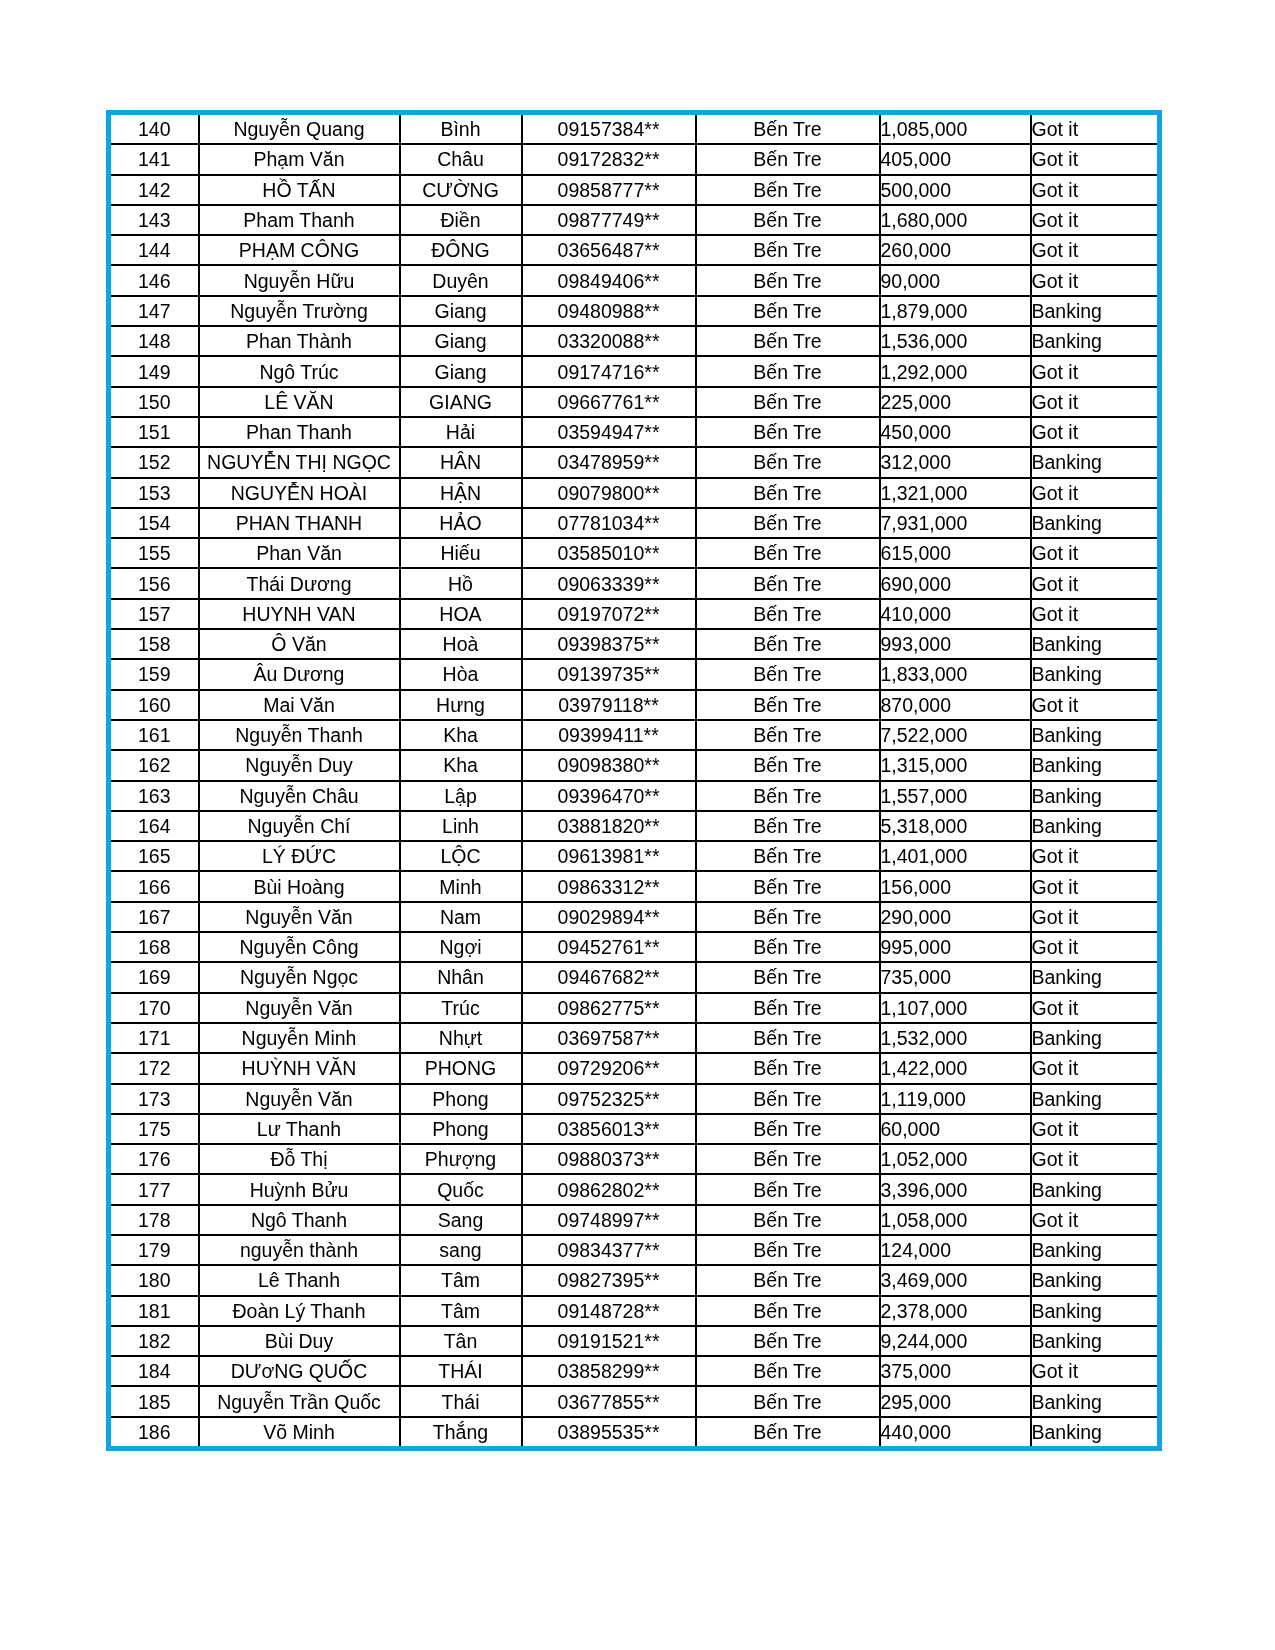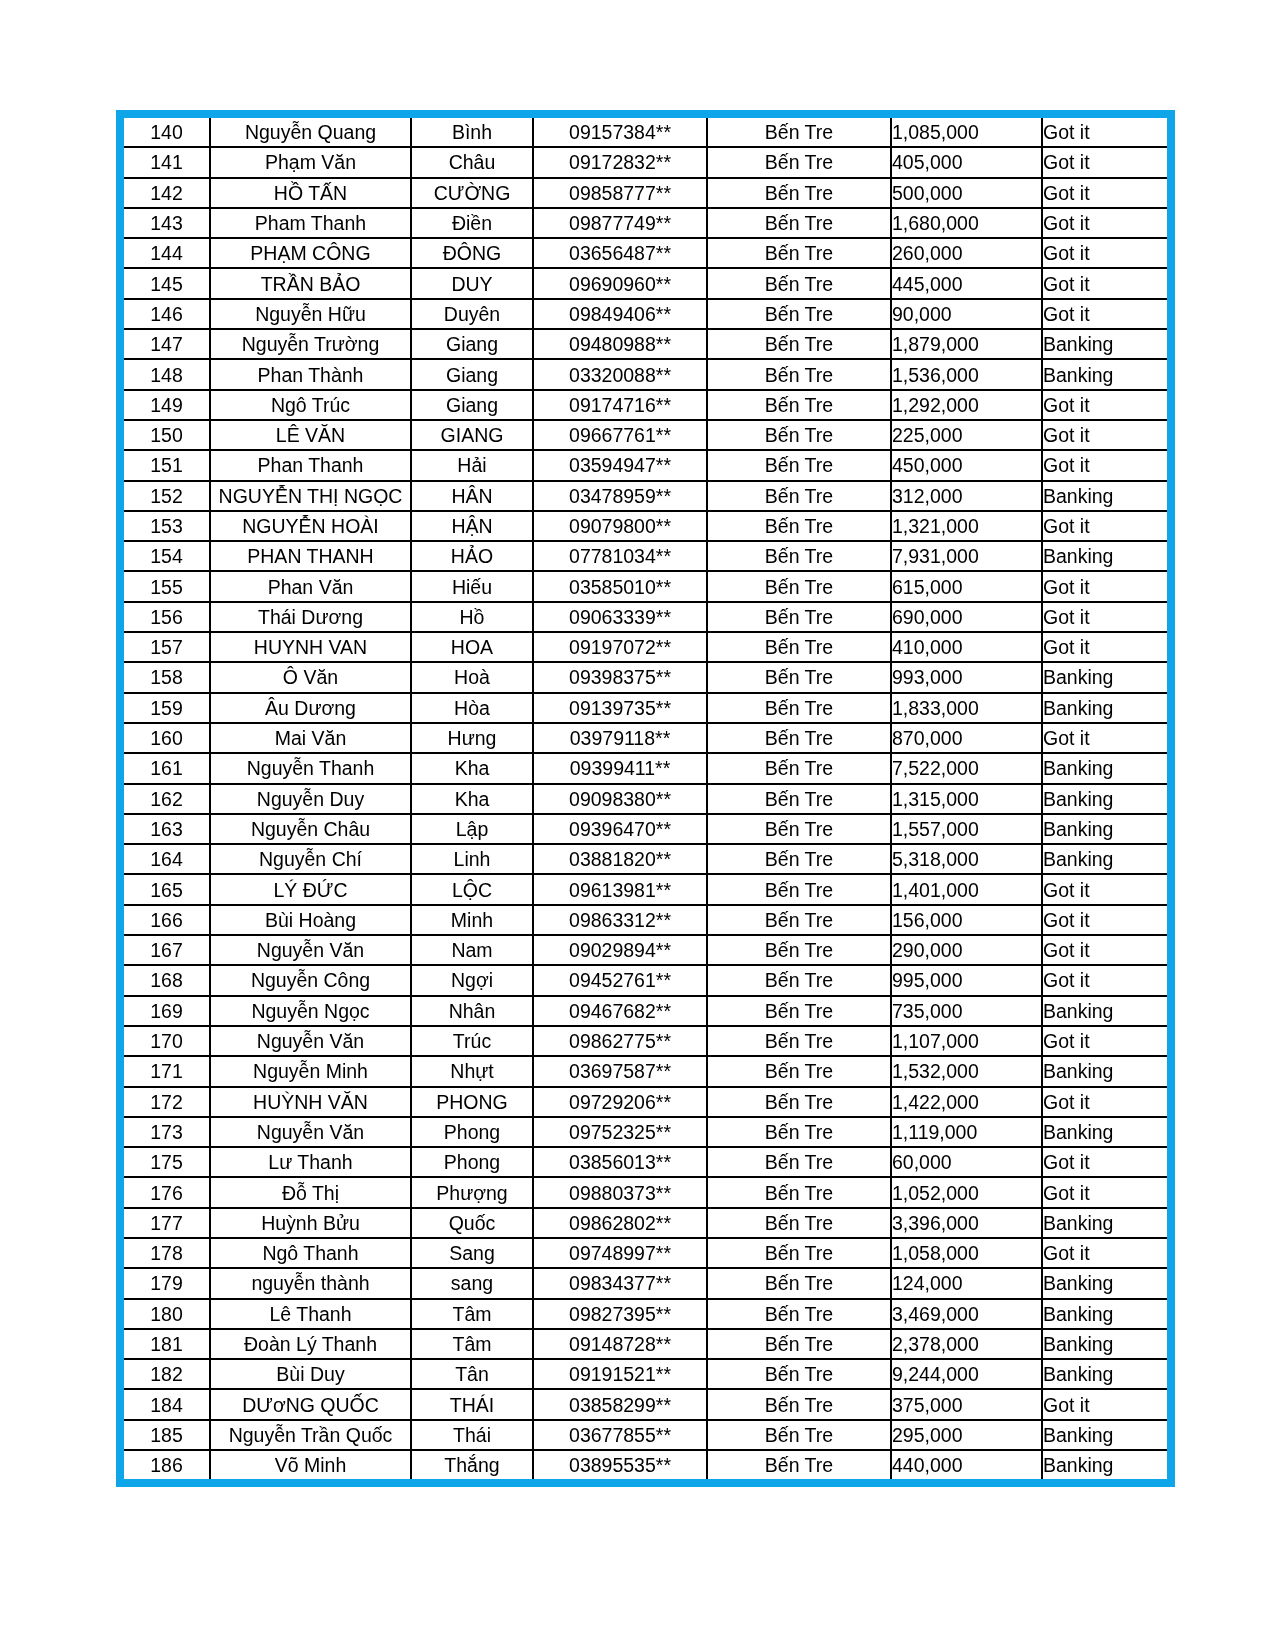--- a/index.html
+++ b/index.html
@@ -9,26 +9,26 @@
   }
   body {
     width: 1275px;
     height: 1650px;
     position: relative;
     font-family: "Liberation Sans", sans-serif;
     color: #000000;
   }
   table.roster {
     position: absolute;
-    left: 116px;
+    left: 106px;
     top: 110px;
     border-collapse: collapse;
     table-layout: fixed;
     width: 1051px;
-    border: 8px solid #0ea5e9;
+    border: 5px solid #0ea5e9;
   }
   table.roster td {
     border: 2px solid #000000;
     height: 28.3px;
     padding: 0;
     font-size: 19.5px;
     line-height: 28px;
     text-align: center;
     white-space: nowrap;
     overflow: hidden;
@@ -96,29 +96,20 @@
       <tr>
         <td class="col-index">144</td>
         <td class="col-first">PHẠM CÔNG</td>
         <td class="col-last">ĐÔNG</td>
         <td class="col-phone">03656487**</td>
         <td class="col-province">Bến Tre</td>
         <td class="col-amount">260,000</td>
         <td class="col-status">Got it</td>
       </tr>
       <tr>
-        <td class="col-index">145</td>
-        <td class="col-first">TRẦN BẢO</td>
-        <td class="col-last">DUY</td>
-        <td class="col-phone">09690960**</td>
-        <td class="col-province">Bến Tre</td>
-        <td class="col-amount">445,000</td>
-        <td class="col-status">Got it</td>
-      </tr>
-      <tr>
         <td class="col-index">146</td>
         <td class="col-first">Nguyễn Hữu</td>
         <td class="col-last">Duyên</td>
         <td class="col-phone">09849406**</td>
         <td class="col-province">Bến Tre</td>
         <td class="col-amount">90,000</td>
         <td class="col-status">Got it</td>
       </tr>
       <tr>
         <td class="col-index">147</td>

